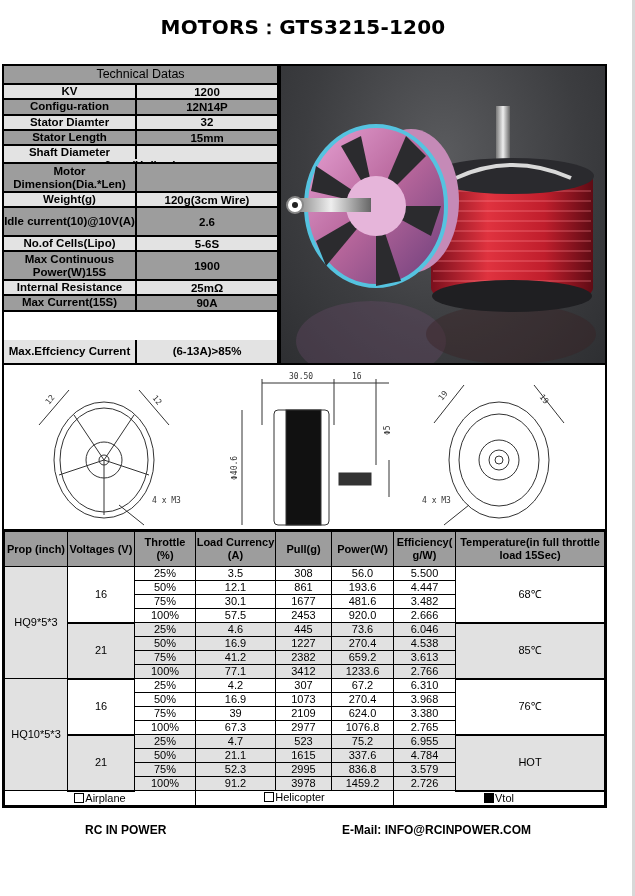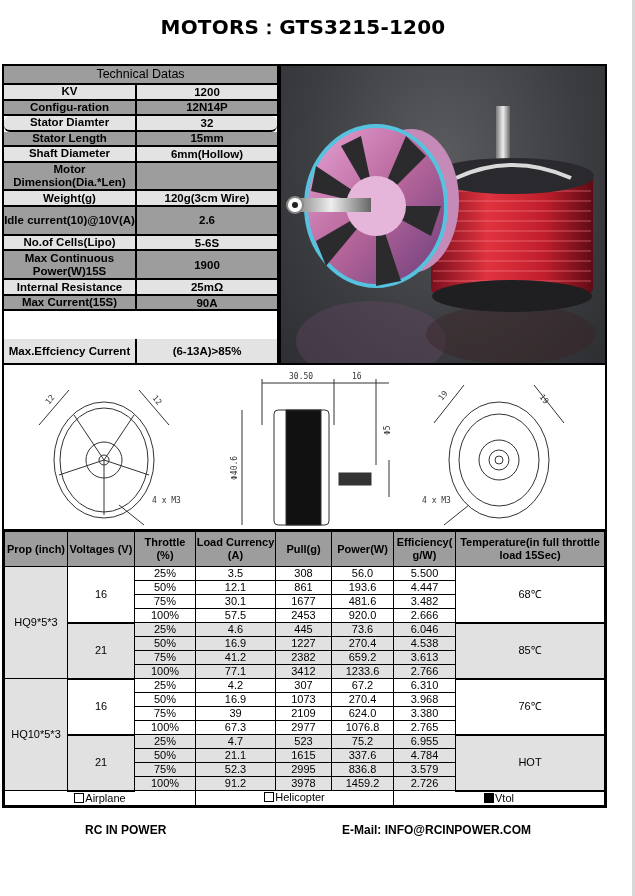--- a/index.html
+++ b/index.html
@@ -42,29 +42,29 @@
     <div class="spec" id="spec">
       <div class="spec-head light" style="background:#9d9d9d">Technical Datas</div>
     <div class="spec-row light" style="height: 16px;">
           <div class="k">KV</div>
           <div class="v">1200</div>
         </div>
         <div class="spec-row dark" style="height: 16px;">
           <div class="k">Configu-ration</div>
           <div class="v">12N14P</div>
         </div>
-        <div class="spec-row light" style="height: 16px; border-radius: 6px;">
+        <div class="spec-row light" style="height: 16px;">
           <div class="k">Stator Diamter</div>
           <div class="v">32</div>
         </div>
         <div class="spec-row dark" style="height: 16px;">
           <div class="k">Stator Length</div>
           <div class="v">15mm</div>
         </div>
-        <div class="spec-row light" style="height: 16px;">
+        <div class="spec-row light" style="height: 16px; flex-direction: column;">
           <div class="k">Shaft Diameter</div>
           <div class="v">6mm(Hollow)</div>
         </div>
         <div class="spec-row dark" style="height: 32px; gap: 22px;">
           <div class="k">Motor Dimension(Dia.*Len)</div>
         </div>
         <div class="spec-row light" style="height: 16px;">
           <div class="k">Weight(g)</div>
           <div class="v">120g(3cm Wire)</div>
         </div>

